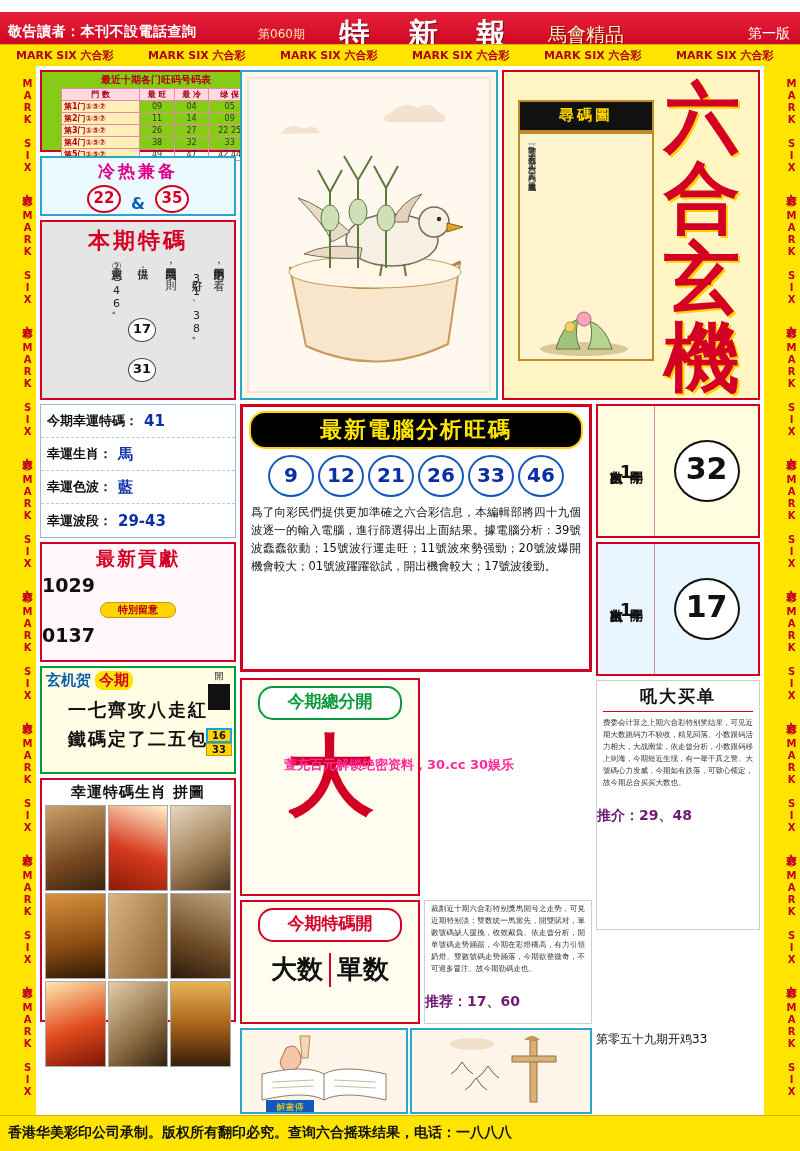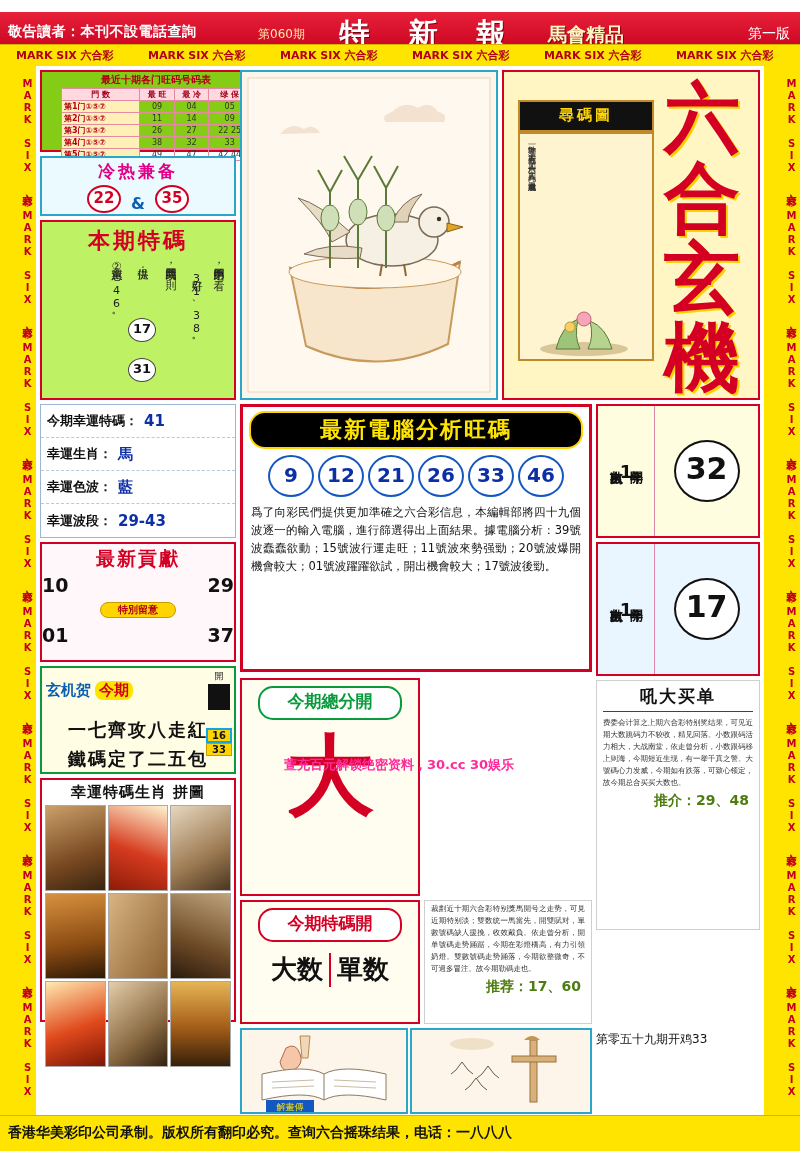--- a/index.html
+++ b/index.html
@@ -23,21 +23,21 @@
   .topbar .issue{
     position:absolute;left:258px;top:14px;font-size:12px;color:#ffe9a8;
   }
   .topbar .bigtitle{
     position:absolute;left:320px;top:2px;width:220px;text-align:center;
     font-size:30px;font-weight:bold;color:#fff;letter-spacing:14px;
     text-shadow:1px 1px 0 #7d0010;
     font-family:"DejaVu Serif","Liberation Serif",serif;
   }
   .topbar .brand{
-    position:absolute;left:548px;top:10px;font-size:19px;font-weight:bold;
+    position:absolute;left:548px;top:10px;font-size:19px;font-weight:normal;
     color:#fff6c0;text-shadow:1px 1px 0 #7d0010;
   }
   .topbar .edition{
     position:absolute;right:10px;top:13px;font-size:14px;color:#fff;
   }
 
   
   .ribbon{
     position:absolute;left:0;top:44px;width:800px;height:22px;
     background:#ffe400;border-top:1px solid #d8b200;border-bottom:1px solid #d8b200;
@@ -81,46 +81,46 @@
   
   .ch-box{left:4px;top:90px;width:196px;height:60px;border:2px solid #2aa7c8;background:#eafaff;}
   .ch-title{font-size:17px;font-weight:bold;color:#e2008a;text-align:center;margin-top:2px;letter-spacing:3px;
             font-family:"DejaVu Serif","Liberation Serif",serif;}
   .ch-nums{display:flex;align-items:flex-end;justify-content:center;gap:10px;margin-top:2px;}
   .ball-o{width:30px;height:24px;border:2px solid #d40024;border-radius:50%;background:#fff;
           color:#d40024;font-size:15px;font-weight:bold;text-align:center;line-height:22px;}
   .amp{font-size:16px;color:#0a60b0;font-weight:bold;}
 
   
-  .tm-box{left:4px;top:154px;width:196px;height:180px;border:2px solid #d40024;background:#bef264;}
+  .tm-box{left:4px;top:154px;width:196px;height:180px;border:2px solid #d40024;background:#e5e5e5;}
   .tm-title{font-size:22px;font-weight:bold;color:#d40024;text-align:center;margin-top:4px;letter-spacing:3px;
             font-family:"DejaVu Serif","Liberation Serif",serif;}
   .tm-body{position:relative;height:140px;}
   .vtext{position:absolute;writing-mode:vertical-rl;text-orientation:upright;font-size:11px;color:#222;line-height:15px;}
   .tm-ball{position:absolute;width:26px;height:22px;border:1px solid #444;border-radius:50%;
            text-align:center;line-height:20px;font-size:13px;font-weight:bold;color:#111;background:#fff;}
 
   
   .lucky{left:4px;top:338px;width:196px;height:134px;border:1px solid #9bb7d4;background:#fff;}
   .lrow{height:33px;border-bottom:1px dashed #b9c9da;display:flex;align-items:center;padding-left:6px;box-sizing:border-box;}
   .lrow:last-child{border-bottom:none;}
   .lrow .lb{font-size:13px;color:#111;font-weight:bold;}
   .lrow .lv{font-size:15px;color:#0d2fa5;font-weight:bold;margin-left:6px;}
 
   
   .gx-box{left:4px;top:476px;width:196px;height:120px;border:2px solid #d40024;background:#fff7f9;}
   .gx-title{font-size:19px;font-weight:bold;color:#d40024;text-align:center;margin-top:2px;letter-spacing:2px;
             font-family:"DejaVu Serif","Liberation Serif",serif;}
-  .gx-pair{display:flex;justify-content:space-between;font-size:19px;color:#111;font-weight:bold;margin-top:2px;}
+  .gx-pair{display:flex;justify-content:flex-start;font-size:19px;color:#111;font-weight:bold;margin-top:2px;}
   .gx-tag{width:74px;margin:6px auto;background:#ffd400;border:1px solid #c79a00;border-radius:8px;
           font-size:10px;color:#b10018;font-weight:bold;text-align:center;font-family:Liberation Mono, monospace;}
 
   
   .xj-box{left:4px;top:600px;width:196px;height:108px;border:2px solid #0a9a3c;background:#fffde3;}
-  .xj-head{display:flex;align-items:flex-start;gap:4px;padding:13px 4px;}
+  .xj-head{display:flex;align-items:flex-start;gap:4px;padding:3px 4px;}
   .xj-h1{font-size:15px;font-weight:bold;color:#0a60b0;}
   .xj-h2{font-size:15px;font-weight:bold;color:#d40024;background:#ffe400;border-radius:8px;padding:0 4px;}
   .xj-line{font-size:18px;font-weight:bold;color:#111;text-align:center;margin-top:5px;letter-spacing:2px;
            font-family:"DejaVu Serif","Liberation Serif",serif;}
 
   
   .pz-box{left:4px;top:712px;width:196px;height:244px;border:2px solid #d40024;background:#fff;}
   .pz-title{font-size:15px;font-weight:bold;color:#111;text-align:center;margin-top:3px;letter-spacing:1px;
             font-family:"DejaVu Serif","Liberation Serif",serif;}
   .pz-grid{display:grid;grid-template-columns:repeat(3,1fr);grid-template-rows:repeat(3,1fr);
@@ -162,21 +162,21 @@
   .cnt-right{flex:1;display:flex;align-items:center;justify-content:center;}
   .cnt-big{width:62px;height:58px;border:2px solid #111;border-radius:50%;background:#fff;
            font-size:30px;font-weight:bold;text-align:center;line-height:54px;color:#111;}
 
   
   .hd-box{left:560px;top:614px;width:164px;height:250px;border:1px solid #cfcfcf;background:#fff;}
   .hd-title{font-size:17px;font-weight:bold;color:#111;text-align:center;margin-top:4px;letter-spacing:2px;
             font-family:"DejaVu Serif","Liberation Serif",serif;}
   .hd-line{height:1px;background:#d40024;margin:3px 6px;}
   .hd-txt{font-size:7.5px;color:#333;line-height:12px;padding:2px 6px;text-align:justify;}
-  .hd-rec{font-size:14px;font-weight:bold;color:#4d7c0f;text-align:right;padding-right:10px;margin-top:1px;}
+  .hd-rec{font-size:14px;font-weight:bold;color:#701a75;text-align:left;padding-right:10px;margin-top:16px;}
 
   
   .big-box{left:204px;top:612px;width:180px;height:218px;border:2px solid #d40024;background:#fffdf0;}
   .pill{width:140px;height:30px;margin:6px auto 0;border-radius:15px;background:#fff;border:2px solid #0a9a3c;
         text-align:center;line-height:27px;font-size:17px;font-weight:bold;color:#0a9a3c;
         font-family:"DejaVu Serif","Liberation Serif",serif;}
   .pill.red{border-color:#d40024;color:#d40024;}
   .huge{font-size:88px;font-weight:bold;color:#d40024;text-align:center;line-height:110px;
         font-family:"DejaVu Serif","Liberation Serif",serif;}
   .tm2-box{left:204px;top:834px;width:180px;height:124px;border:2px solid #d40024;background:#fffdf0;}

